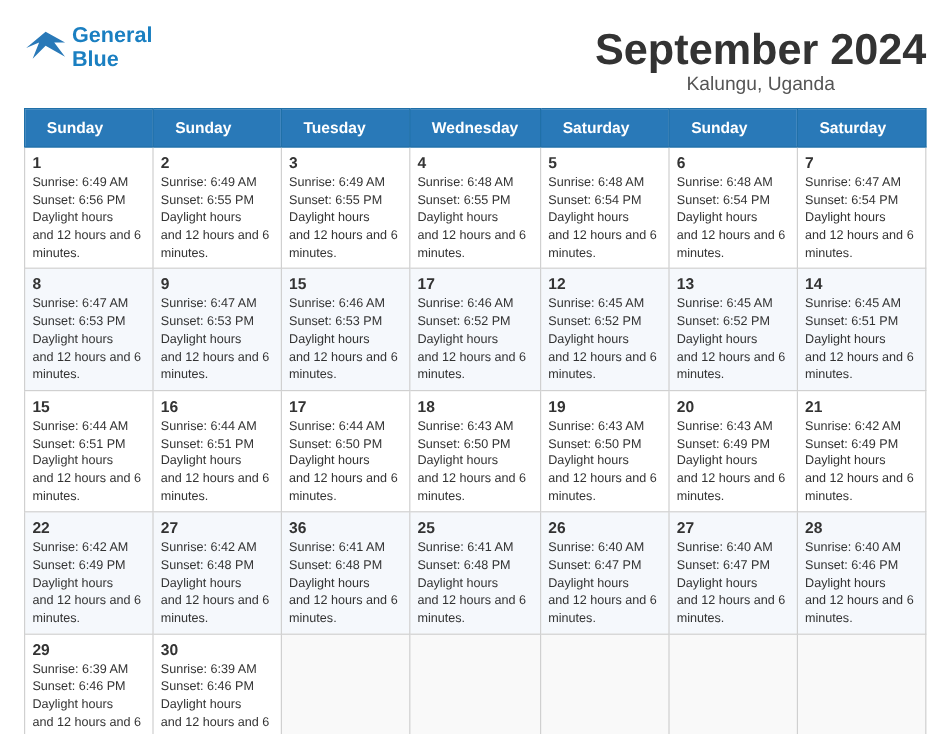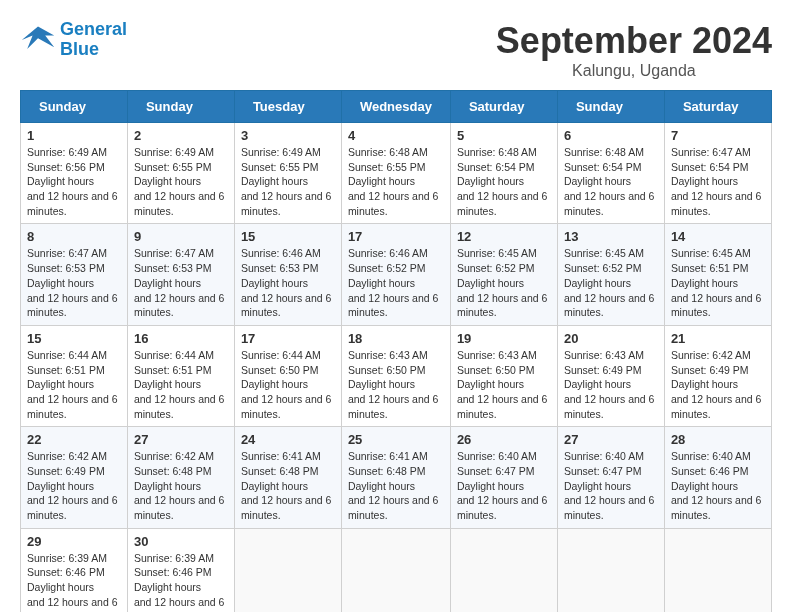--- a/index.html
+++ b/index.html
@@ -330,21 +330,21 @@
         <td>
         <span class="day-num">27</span>
         <div class="day-info">
           Sunrise: 6:42 AM<br>
           Sunset: 6:48 PM<br>
           Daylight hours<br>
           and 12 hours and 6 minutes.
         </div>
       </td>
         <td>
-        <span class="day-num">24</span>
+        <span class="day-num">36</span>
         <div class="day-info">
           Sunrise: 6:41 AM<br>
           Sunset: 6:48 PM<br>
           Daylight hours<br>
           and 12 hours and 6 minutes.
         </div>
       </td>
         <td>
         <span class="day-num">25</span>
         <div class="day-info">

